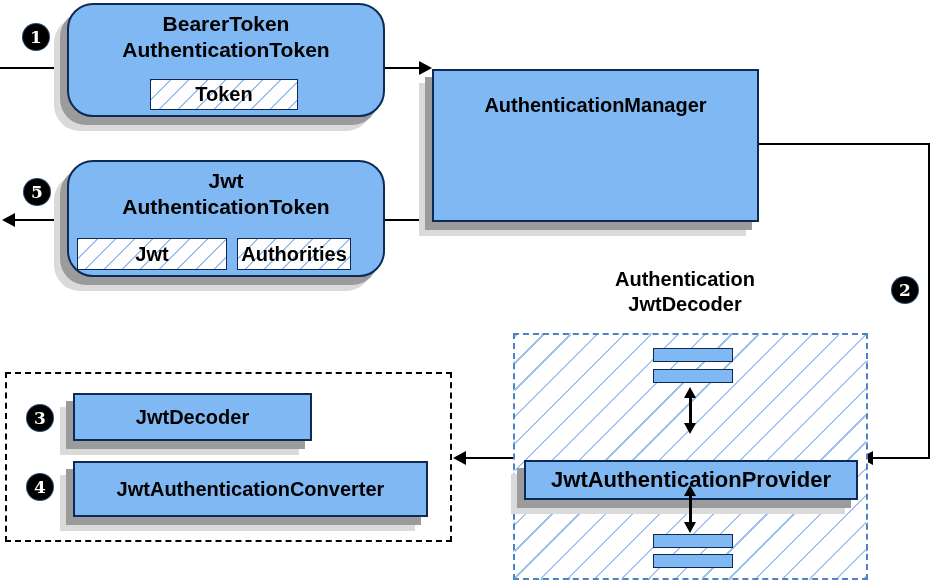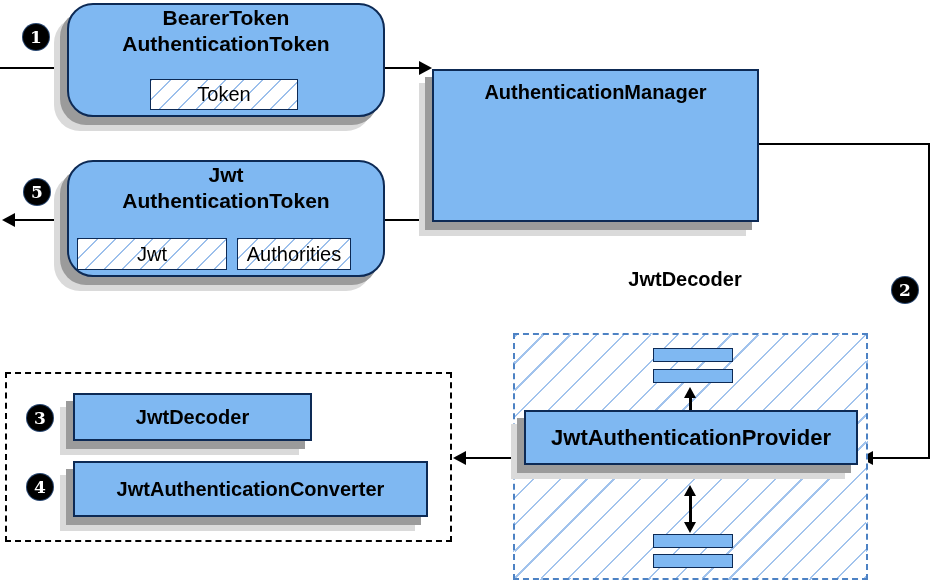--- a/index.html
+++ b/index.html
@@ -9,30 +9,30 @@
   }
   .canvas *{box-sizing:border-box;}
 
   
   .node{
     position:absolute;background:#7fb8f2;border:2px solid #0d2a55;
     box-shadow:-7px 8px 0 #9b9b9b, -13px 14px 0 #dadada;
     text-align:center;font-weight:bold;
   }
   .rounded{border-radius:26px;}
-  .node-title{font-weight:bold;line-height:26px;font-size:21px;}
-  .title-sm{font-size:20px;line-height:25px;padding-top:9px;}
+  .node-title{font-weight:bold;line-height:26px;font-size:21px;padding-top:6px;}
+  .title-sm{font-size:20px;line-height:25px;padding-top:22px;}
   .label-only{display:flex;align-items:center;justify-content:center;font-size:20px;}
   .label-lg{font-size:22px;}
 
   
   .field{
     position:absolute;background-color:#fff;border:1px solid #0d2a55;
     display:flex;align-items:center;justify-content:center;
-    font-weight:normal;font-size:20px;
+    font-weight:bold;font-size:20px;
   }
   .hatch-sm{
     background-image:repeating-linear-gradient(135deg,
       rgba(138,180,232,0.85) 0px, rgba(138,180,232,0.85) 1.4px,
       transparent 1.4px, transparent 13px);
   }
   .hatch-lg{
     background-image:repeating-linear-gradient(135deg,
       rgba(138,180,232,0.8) 0px, rgba(138,180,232,0.8) 1.6px,
       transparent 1.6px, transparent 19px);
@@ -120,35 +120,36 @@
   <div class="node rounded" style="left:67px;top:160px;width:318px;height:117px">
     <div class="node-title">
       <div>Jwt</div>
       <div>AuthenticationToken</div>
     </div>
     <div class="field hatch-sm" style="left:8px;top:76px;width:150px;height:32px">Jwt</div>
     <div class="field hatch-sm" style="left:168px;top:76px;width:114px;height:32px">Authorities</div>
   </div>
 
   <div class="free-label" style="left:585px;top:267px;width:200px">
+    <div>Authentication</div>
     <div>JwtDecoder</div>
   </div>
 
   <div class="dashed-blue hatch-lg" style="left:513px;top:333px;width:355px;height:247px"></div>
 
   <div class="bar" style="top:348px"></div>
   <div class="bar" style="top:369px"></div>
 
   <div class="dbl" style="left:684px;top:387px;height:47px">
     <div class="tip-up"></div>
     <div class="stem"></div>
     <div class="tip-down"></div>
   </div>
 
-  <div class="node label-only label-lg" style="left:524px;top:410px;width:334px;height:55px">JwtAuthenticationProvider</div>
+  <div class="node label-only label-lg" style="left:524px;top:460px;width:334px;height:40px">JwtAuthenticationProvider</div>
 
   <div class="dbl" style="left:684px;top:485px;height:48px">
     <div class="tip-up"></div>
     <div class="stem"></div>
     <div class="tip-down"></div>
   </div>
 
   <div class="bar" style="top:534px"></div>
   <div class="bar" style="top:554px"></div>
 

